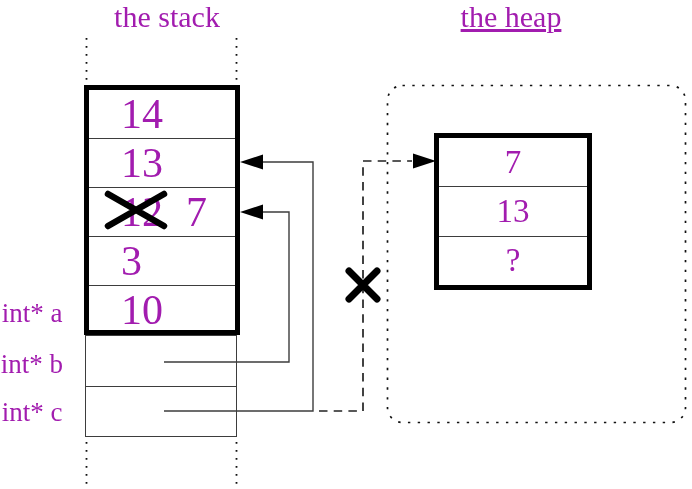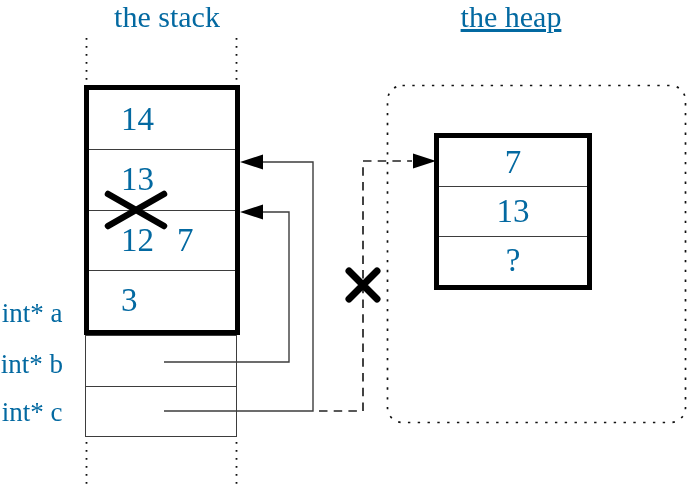--- a/index.html
+++ b/index.html
@@ -2,21 +2,21 @@
 <html><head>
 <meta charset="utf-8">
 <style>
   html, body { margin: 0; padding: 0; background: #ffffff; }
   .canvas {
     position: relative;
     width: 692px;
     height: 489px;
     background: #ffffff;
     font-family: "Liberation Serif", "DejaVu Serif", serif;
-    color: #0369a1;
+    color: #a21caf;
     overflow: hidden;
   }
   .title {
     position: absolute;
     font-size: 30px;
     line-height: 32px;
     text-align: center;
     white-space: nowrap;
   }
   .stack-title { left: 87px; top: 1px; width: 160px; }
@@ -44,21 +44,21 @@
     box-sizing: border-box;
     display: flex;
     flex-direction: column;
     background: #fff;
   }
   .stack-frame .cell {
     flex: 1 1 0;
     display: flex;
     align-items: center;
     padding-left: 32px;
-    font-size: 33px;
+    font-size: 42px;
   }
   .stack-frame .cell + .cell { border-top: 1.5px solid #3d3d3d; }
   .new-val { margin-left: 23px; }
 
   
   .sub-cells {
     position: absolute;
     left: 85px; top: 335px;
     width: 152px; height: 102px;
     border: 1.4px solid #3d3d3d;
@@ -116,20 +116,23 @@
     <div class="cell">
       <span>13</span>
     </div>
     <div class="cell">
       <span>12</span>
       <span class="new-val">7</span>
     </div>
     <div class="cell">
       <span>3</span>
     </div>
+    <div class="cell">
+      <span>10</span>
+    </div>
   </div>
 
   <div class="sub-cells">
     <div class="sub-cell"></div>
     <div class="sub-cell"></div>
   </div>
 
   <div class="heap-box">
     <div class="cell">
       <span>7</span>

